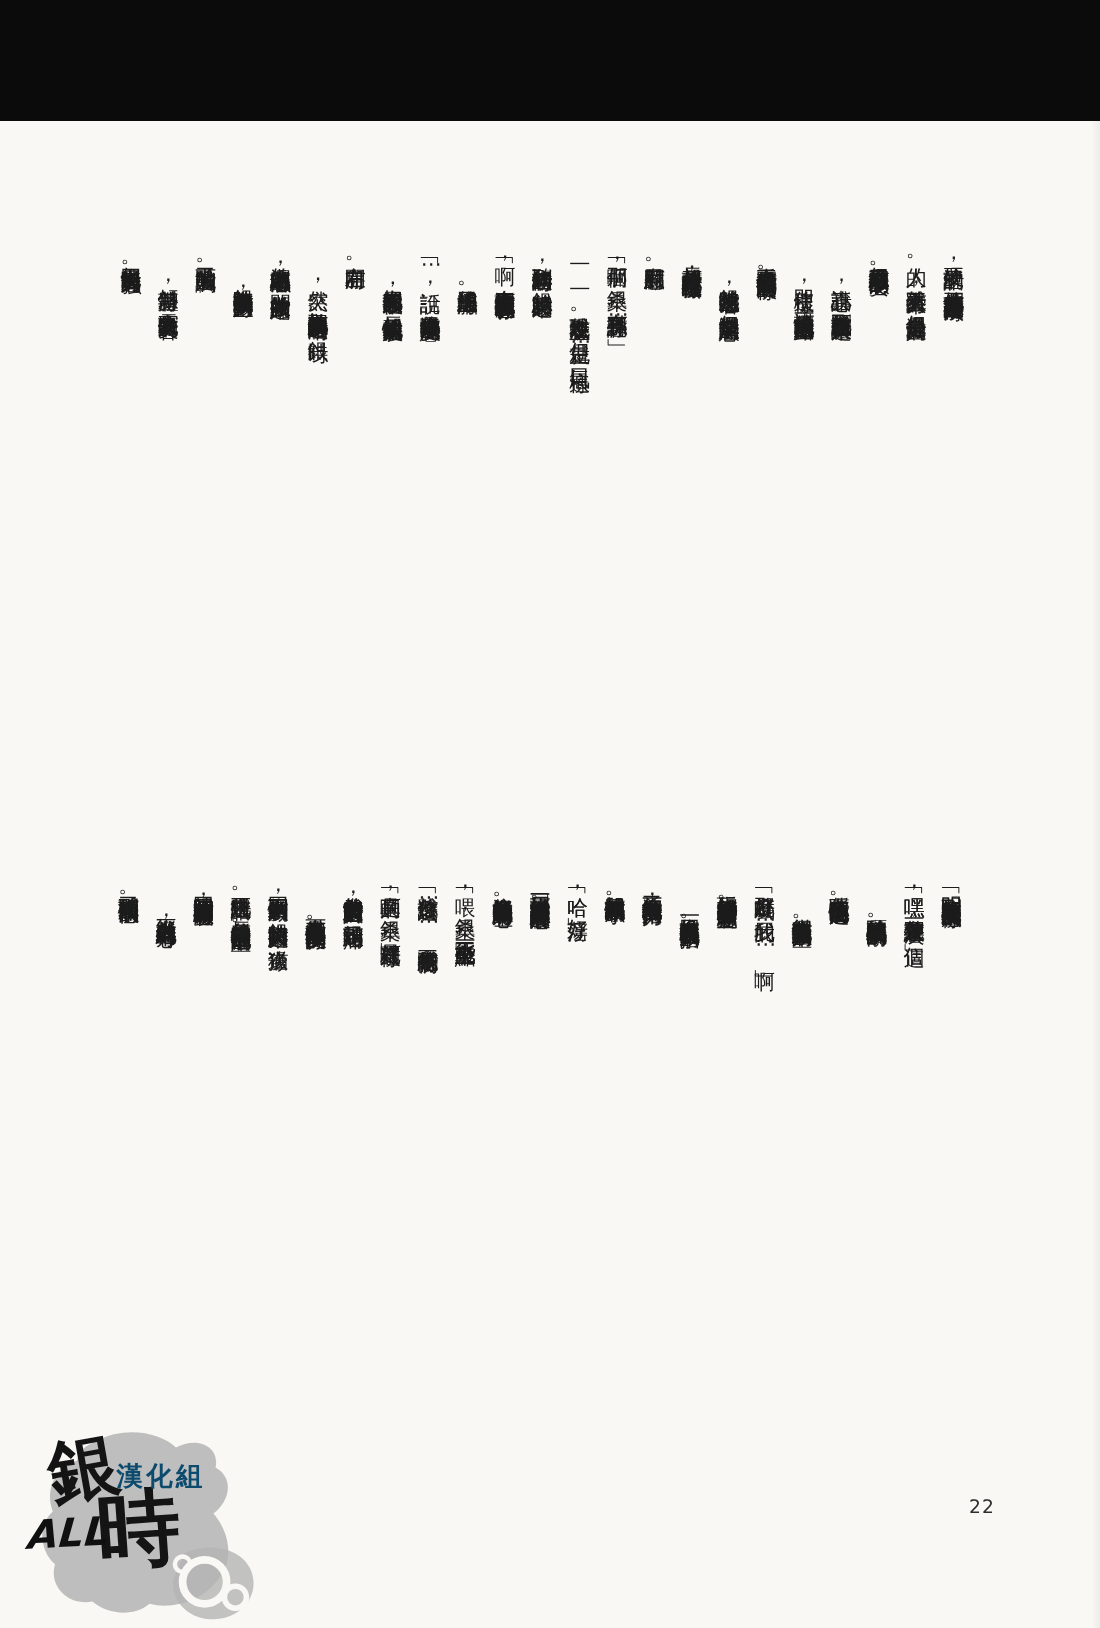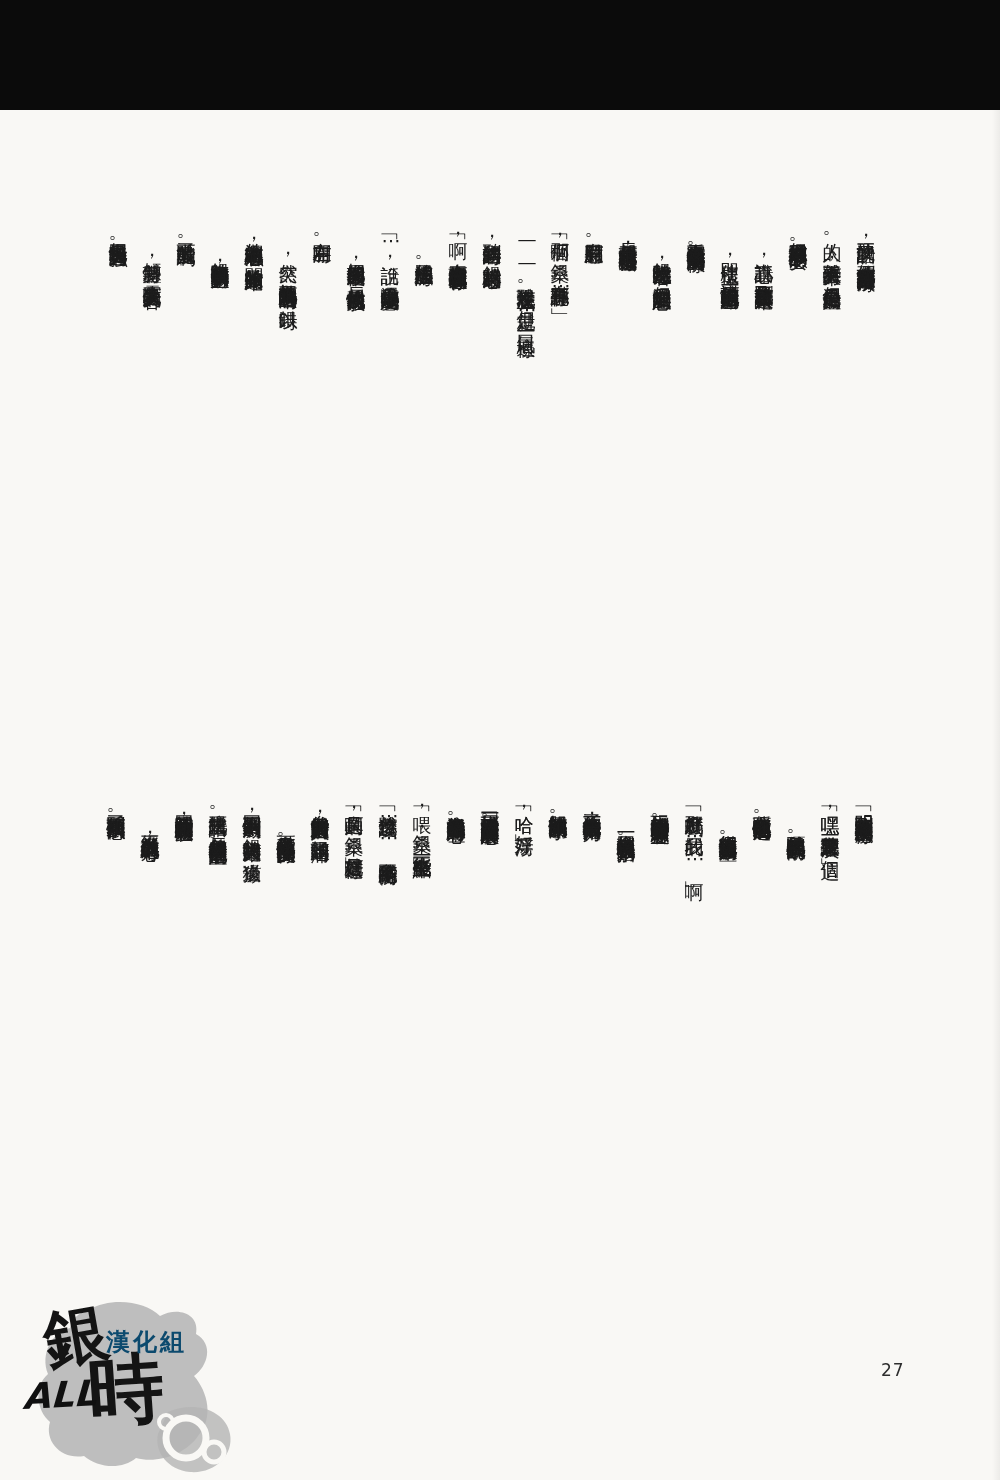--- a/index.html
+++ b/index.html
@@ -126,15 +126,15 @@
       <circle cx="168" cy="146" r="20" fill="none" stroke="#f9f8f5" stroke-width="7"></circle>
       <circle cx="196" cy="160" r="10" fill="none" stroke="#f9f8f5" stroke-width="5"></circle>
       <circle cx="148" cy="130" r="7" fill="none" stroke="#f9f8f5" stroke-width="4"></circle>
     </svg>
     <span class="logo-char logo-gin">銀</span>
     <span class="logo-char logo-ji">時</span>
     <span class="logo-group">漢化組</span>
     <span class="logo-all">ALL</span>
   </div>
 
-  <div class="pagenum">27</div>
+  <div class="pagenum">22</div>
 
 </div>
 
 </body></html>

